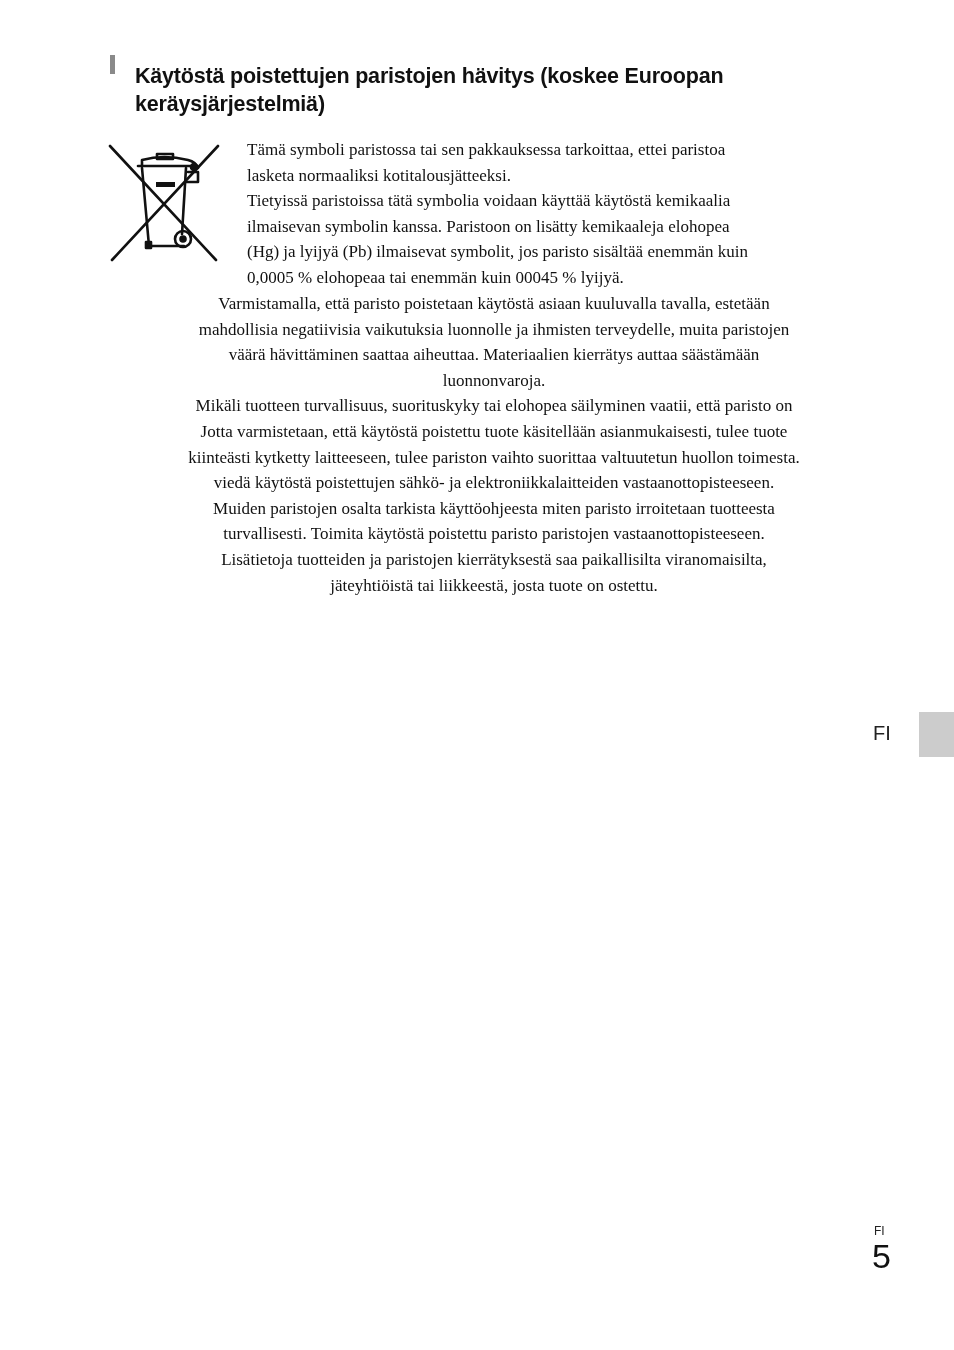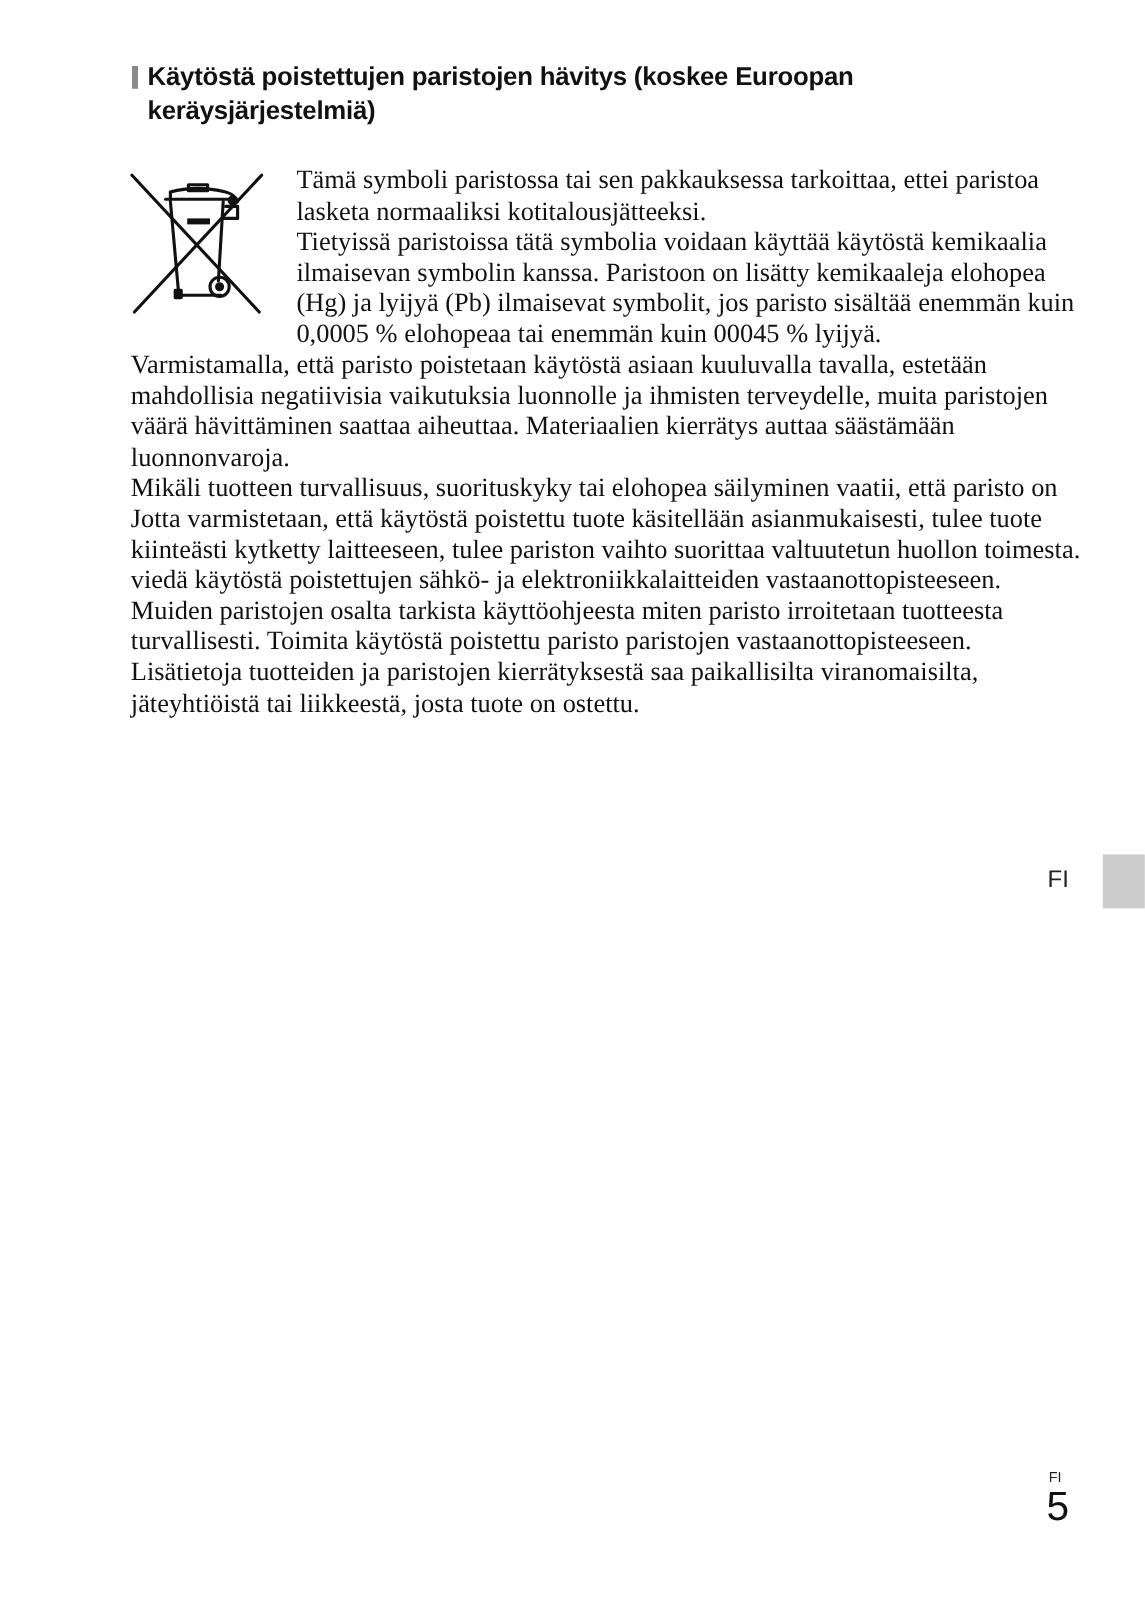--- a/index.html
+++ b/index.html
@@ -45,35 +45,36 @@
     }
     .symbol {
       position: absolute;
       left: 108px;
       top: 142px;
       width: 112px;
       height: 120px;
     }
     .body-text {
       font-family: "Liberation Serif", serif;
-      font-size: 22px;
+      font-size: 17px;
       line-height: 25.6px;
       color: #111;
     }
     .intro {
       position: absolute;
       left: 247px;
       top: 137px;
       width: 630px;
     }
     .main {
       position: absolute;
       left: 109px;
       top: 291px;
       width: 770px;
+      text-align: center;
     }
     .line {
       display: block;
       white-space: nowrap;
     }
     .lang-tab-label {
       position: absolute;
       left: 873px;
       top: 722px;
       font-family: "Liberation Sans", sans-serif;
@@ -105,21 +106,21 @@
       line-height: 40px;
       color: #111;
     }
   </style>
 </head>
 <body>
 
 <div class="page">
 
   <div class="heading-marker"></div>
-  <h1 class="heading" style="margin:0;">
+  <h1 class="heading" style="margin:12px;">
     <span class="heading-text">Käytöstä poistettujen paristojen hävitys (koskee Euroopan</span>
     <span class="heading-text">keräysjärjestelmiä)</span>
   </h1>
 
   <div class="symbol">
     <svg width="112" height="120" viewBox="0 0 112 120" xmlns="http://www.w3.org/2000/svg">
       <g fill="none" stroke="#111" stroke-width="2.6" stroke-linejoin="round" stroke-linecap="round">
 
         <path d="M34 24 L34 18 Q56 12 80 18 Q88 20 90 26"></path>
         <rect x="49" y="12" width="16" height="5"></rect>

